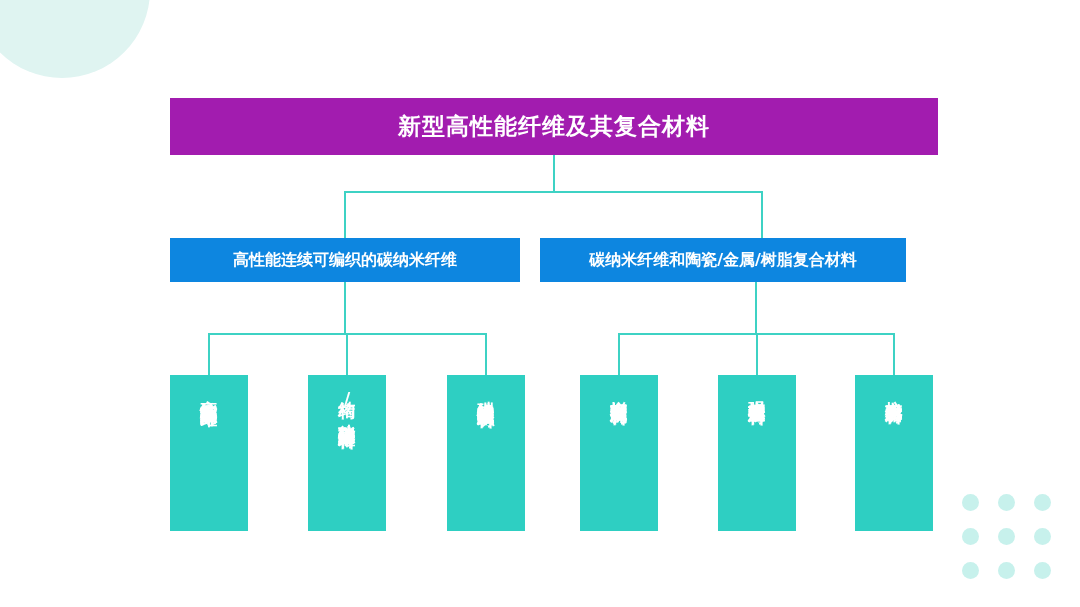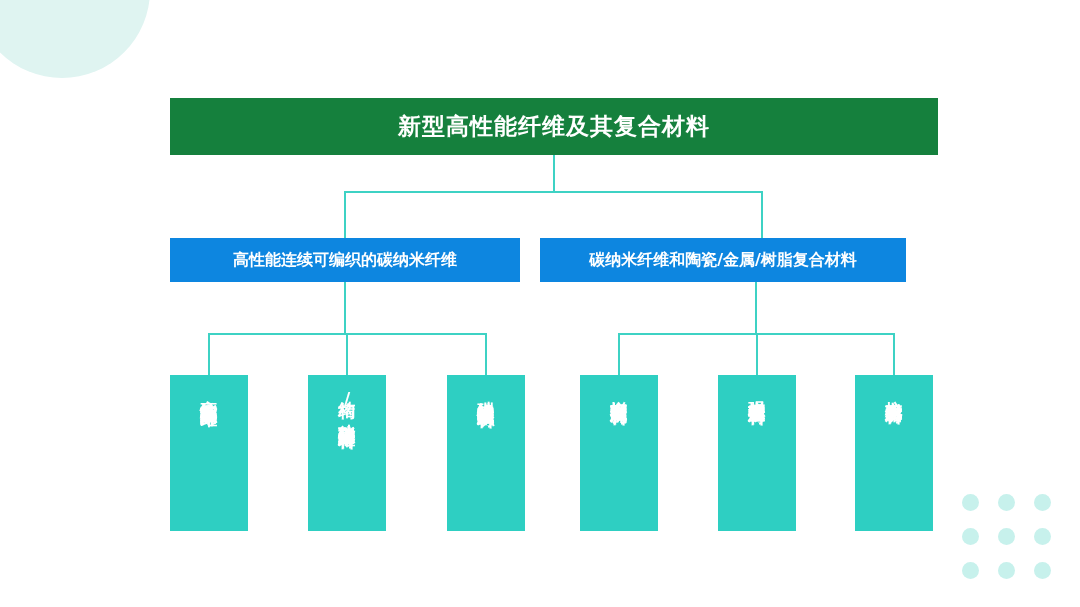--- a/index.html
+++ b/index.html
@@ -61,21 +61,21 @@
     align-items: center;
     justify-content: center;
     text-align: center;
   }
 
   .node-title {
     left: 170px;
     top: 98px;
     width: 768px;
     height: 57px;
-    background: #15803d;
+    background: #a21caf;
     font-size: 23px;
     font-weight: bold;
     letter-spacing: 1px;
   }
 
   .node-branch {
     top: 238px;
     height: 44px;
     background: #0d86e0;
     font-size: 16px;

